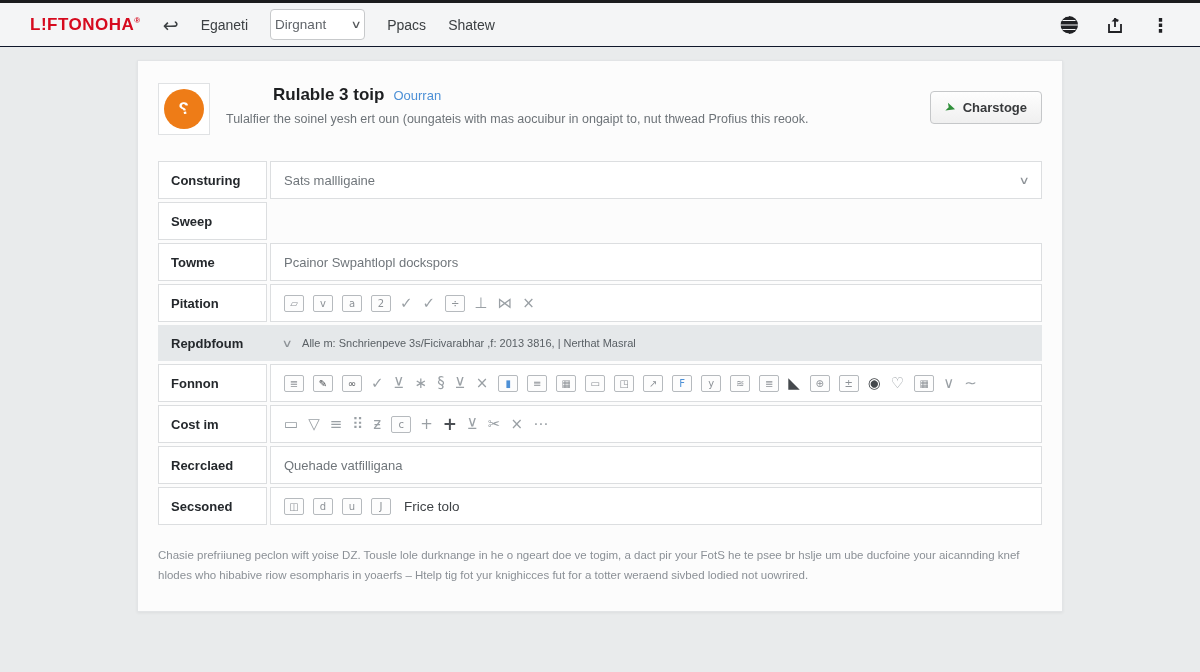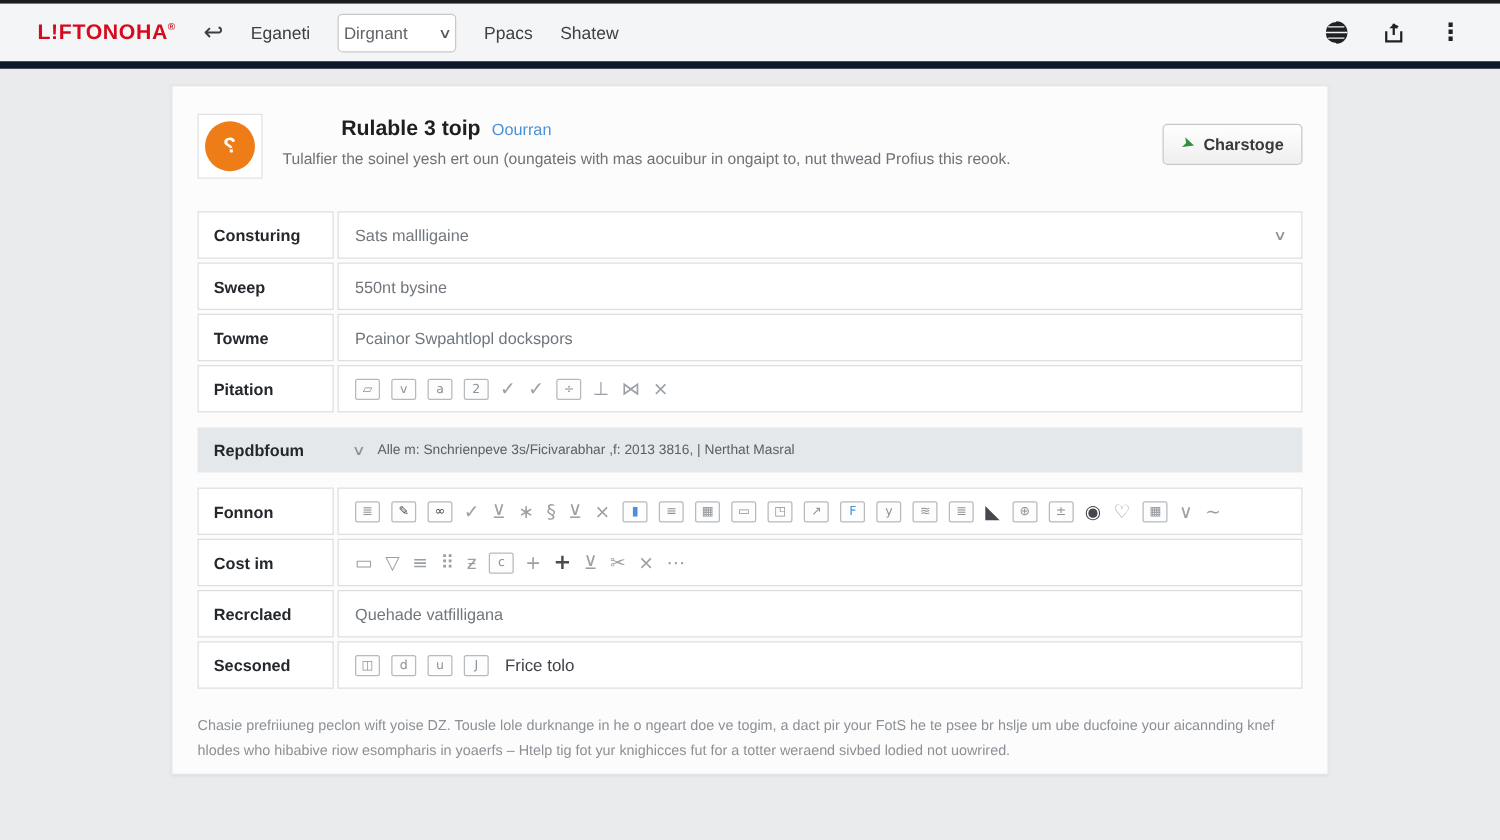--- a/index.html
+++ b/index.html
@@ -2,21 +2,21 @@
 <html><head>
 <meta charset="utf-8">
 <style>
   * { box-sizing: border-box; margin: 0; padding: 0; }
   html,body { width:1200px; height:672px; overflow:hidden; }
   body { background:#e9ebec; font-family:"Liberation Sans", sans-serif; }
 
   
   .topline { height:3px; background:#1b1c1e; }
   .appbar {
-    height:52px; background:#f4f5f6; border-bottom:6px solid #0f172a;
+    height:44px; background:#f4f5f6; border-bottom:1px solid #0f172a;
     display:flex; align-items:center; padding:0 30px; gap:22px;
   }
   .logo { color:#d60a1e; font-weight:800; font-size:17px; letter-spacing:.5px; cursor:pointer; white-space:nowrap; }
   .logo sup { font-size:8px; }
   .back { font-family:"DejaVu Sans",sans-serif; font-size:19px; color:#3c4043; cursor:pointer; }
   .navlink { color:#3c4043; font-size:14px; cursor:pointer; }
   .dropdown {
     background:#fff; border:1px solid #c7c9cb; border-radius:4px;
     padding:7px 4px; display:flex; align-items:center; gap:26px; cursor:pointer;
   }
@@ -55,21 +55,21 @@
   }
   .cta .arrow { font-family:"DejaVu Sans",sans-serif; color:#2f8f3a; font-size:13px; transform:rotate(18deg) ; display:inline-block; }
 
   
   .ftable { margin:26px 20px 0 20px; }
   .frow { display:flex; gap:3px; margin-bottom:3px; }
   .cell { background:#fff; border:1px solid #dcdee0; min-height:38px; display:flex; align-items:center; }
   .cell.label { flex:0 0 109px; padding:0 12px; font-weight:bold; font-size:13px; color:#24282c; }
   .cell.value { flex:1; padding:0 13px; font-size:13px; color:#70767b; }
   .cell.value .rchev { margin-left:auto; }
-  .frow.highlight { background:#e5e8ea; min-height:36px; align-items:center; padding-left:13px; margin:12px 0; }
+  .frow.highlight { background:#e5e8ea; min-height:36px; align-items:center; padding-left:13px; margin:3px 0; }
   .frow.highlight .hlabel { flex:0 0 109px; font-weight:bold; font-size:13px; color:#24282c; }
   .frow.highlight .hval { font-size:11px; color:#5a6065; margin-left:8px; }
 
   .iconrow { display:flex; align-items:center; flex-wrap:nowrap; }
   .ticon {
     font-family:"DejaVu Sans",sans-serif; color:#9aa0a5; font-size:15px;
     margin-right:10px; line-height:1; cursor:pointer; flex:0 0 auto;
   }
   .ticon.boxed {
     width:20px; height:17px; font-size:10px; line-height:15px; text-align:center;
@@ -147,23 +147,20 @@
     <div class="frow">
       <div class="cell label">Consturing</div>
       <div class="cell value">
         <span>Sats mallligaine</span>
         <span class="chev rchev">∨</span>
       </div>
     </div>
 
     <div class="frow">
       <div class="cell label">Sweep</div>
-      <div class="cell value">
-        <span>550nt bysine</span>
-      </div>
     </div>
 
     <div class="frow">
       <div class="cell label">Towme</div>
       <div class="cell value">
         <span>Pcainor Swpahtlopl dockspors</span>
       </div>
     </div>
 
     <div class="frow">

